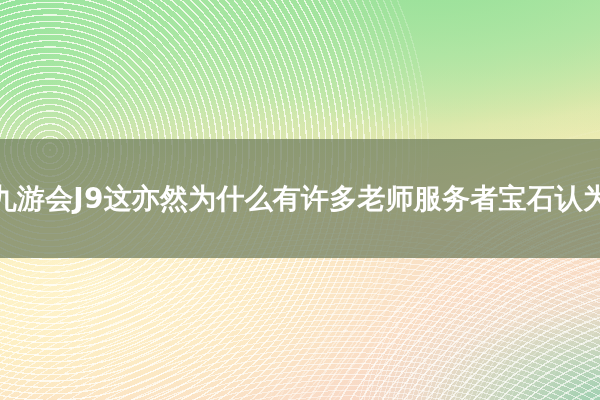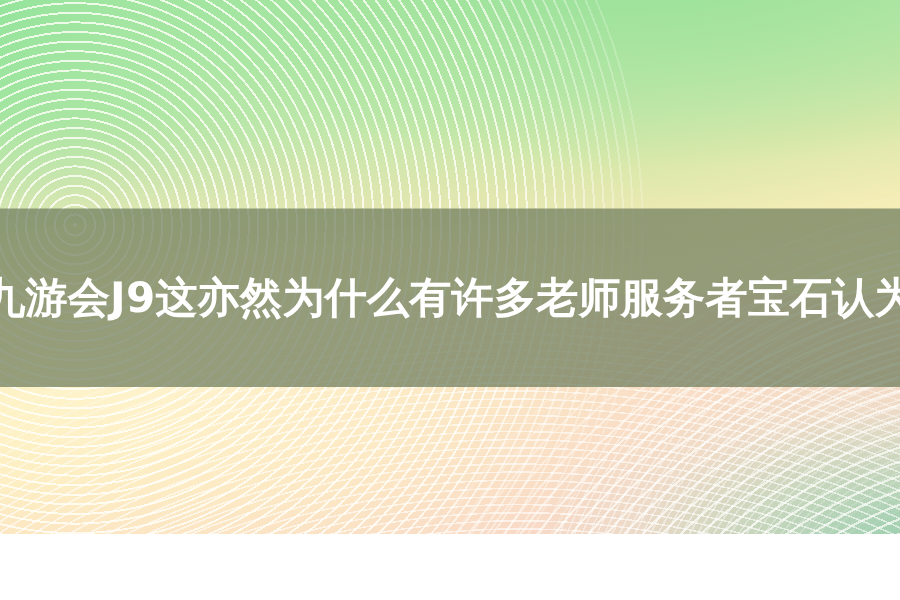--- a/index.html
+++ b/index.html
@@ -3,21 +3,21 @@
 <meta charset="utf-8">
 <style>
   html, body {
     margin: 0;
     padding: 0;
     background: #ffffff;
   }
   #banner {
     position: relative;
     width: 600px;
-    height: 356px;
+    height: 400px;
     overflow: hidden;
     font-family: "DejaVu Sans", "Liberation Sans", sans-serif;
   }
 
   
   .bg-base {
     position: absolute;
     inset: 0;
     background:
       linear-gradient(170deg,

